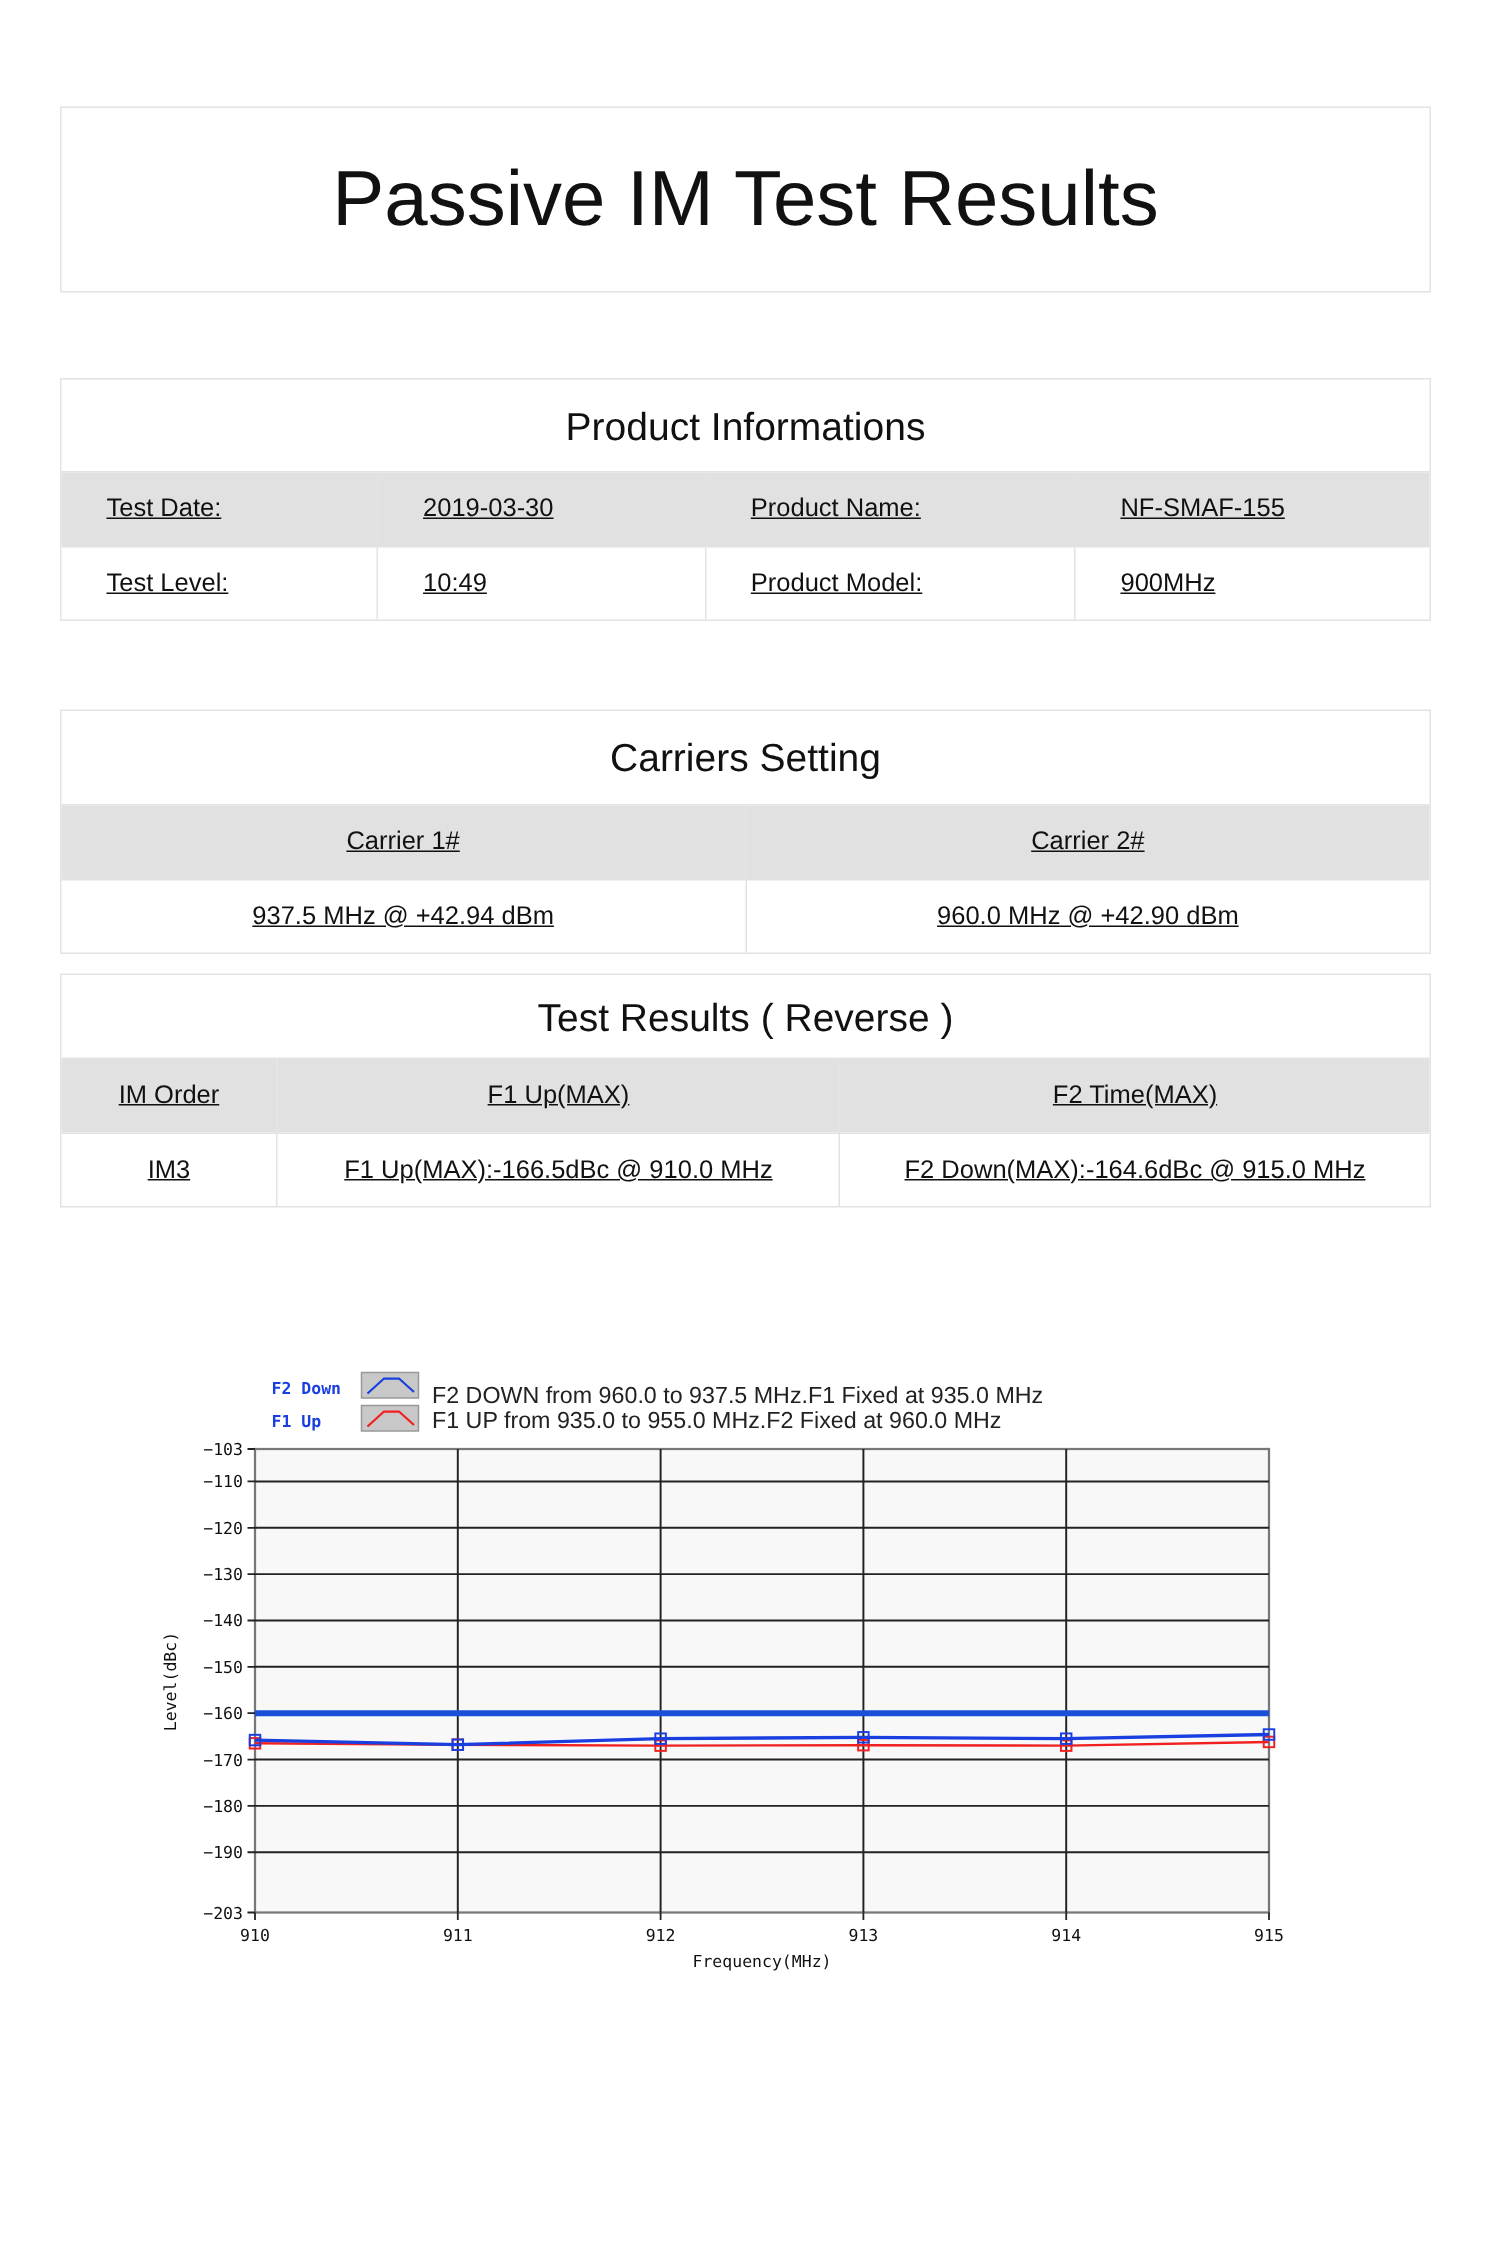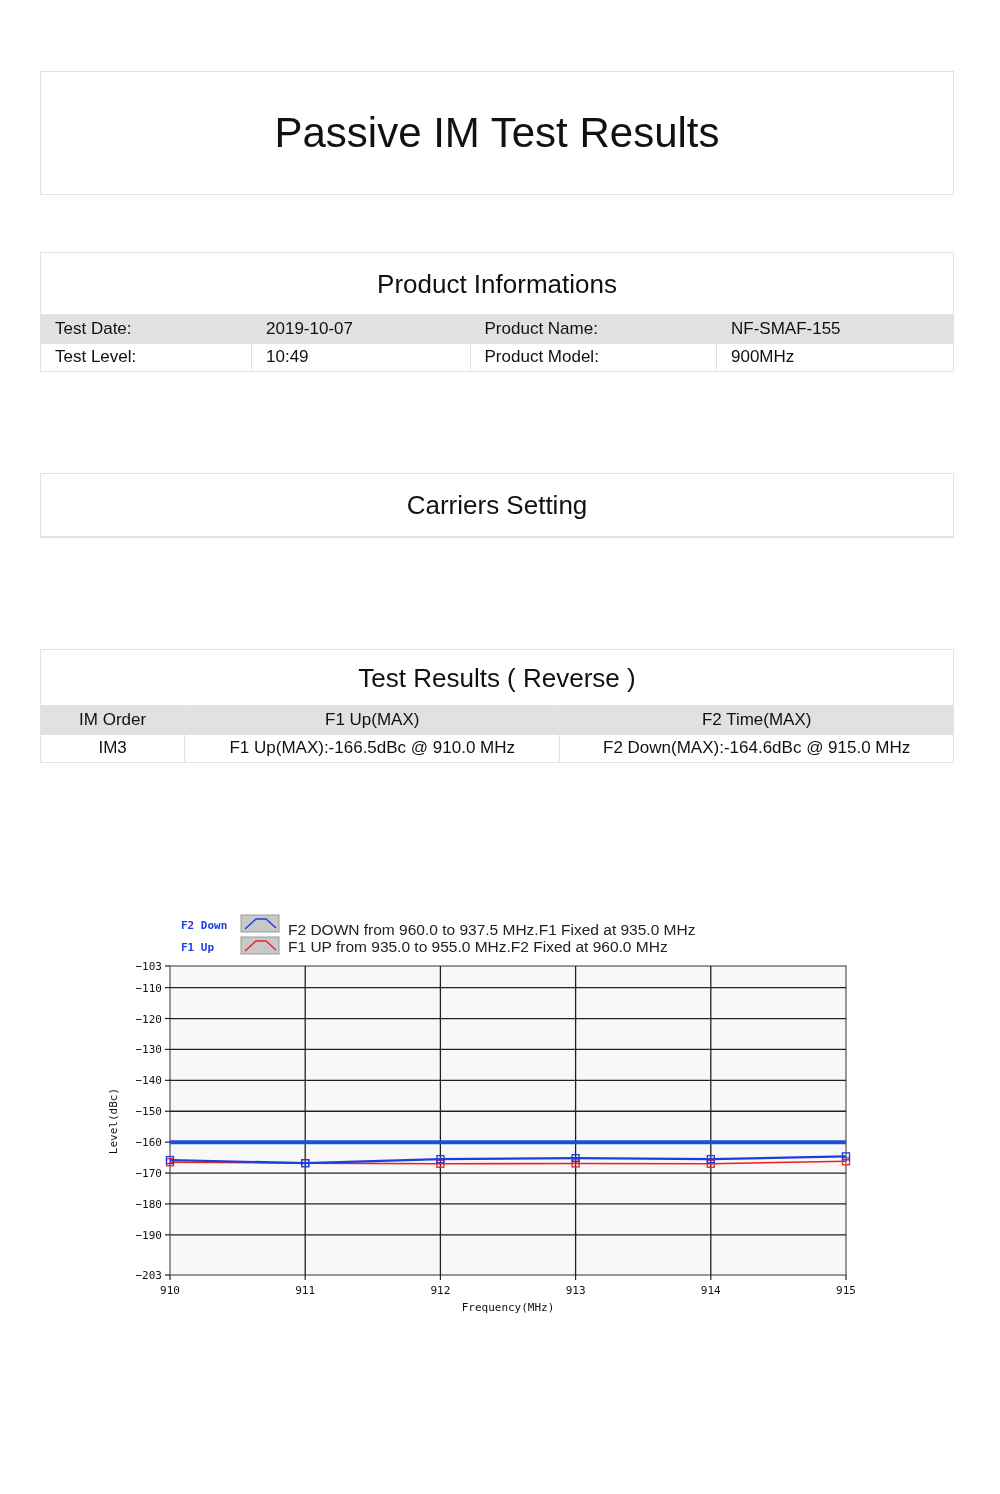--- a/index.html
+++ b/index.html
@@ -1,22 +1,22 @@
 <!DOCTYPE html>
 <html><head>
 <meta charset="utf-8">
 <style>
   html, body { margin: 0; padding: 0; background: #ffffff; }
   body { width: 1000px; height: 1494px; position: relative; font-family: "Liberation Sans", sans-serif; color: #111; overflow: hidden; }
   .box { position: absolute; left: 40px; width: 914px; border: 1px solid #e3e3e3; background: #fff; box-sizing: border-box; }
   .title-box { top: 71px; height: 124px; display: flex; align-items: center; justify-content: center; }
-  .title-box h1 { margin: 0; font-weight: normal; font-size: 42px; letter-spacing: 0px; }
+  .title-box h1 { margin: 0; font-weight: normal; font-size: 52px; letter-spacing: 0px; }
   .section-title { text-align: center; font-size: 26px; border-bottom: 1px solid #e3e3e3; }
   table { border-collapse: collapse; width: 100%; font-size: 17px; }
-  td { border: 1px solid #e3e3e3; height: 28px; padding: 0 14px; box-sizing: border-box; }
+  td { border: 1px solid #e3e3e3; height: 49px; padding: 0 30px; box-sizing: border-box; text-decoration: underline; }
   tr:first-child td { border-top: none; }
   tr:last-child td { border-bottom: none; }
   td:first-child { border-left: none; }
   td:last-child { border-right: none; }
   tr.gray td { background: #e1e1e1; }
   .center td { text-align: center; }
   #info { top: 252px; }
   #info .section-title { height: 61px; line-height: 62px; }
   #carriers { top: 473px; }
   #carriers .section-title { height: 62px; line-height: 62px; text-align: center; }
@@ -37,36 +37,52 @@
   <table>
     <colgroup>
         <col style="width:211px">
         <col style="width:219px">
         <col style="width:247px">
         <col style="width:237px">
       </colgroup>
     <tbody>
         <tr class="gray">
       <td>Test Date:</td>
-      <td>2019-10-07</td>
+      <td>2019-03-30</td>
       <td>Product Name:</td>
       <td>NF-SMAF-155</td>
     </tr>
     <tr>
       <td>Test Level:</td>
       <td>10:49</td>
       <td>Product Model:</td>
       <td>900MHz</td>
     </tr>
   </tbody>
     </table>
 </div>
 
 <div class="box" id="carriers">
   <div class="section-title">Carriers Setting</div>
+  <table class="center">
+    <colgroup>
+        <col style="width:457px">
+        <col style="width:457px">
+      </colgroup>
+    <tbody>
+        <tr class="gray center">
+      <td>Carrier 1#</td>
+      <td>Carrier 2#</td>
+    </tr>
+    <tr class="center">
+      <td>937.5 MHz @ +42.94 dBm</td>
+      <td>960.0 MHz @ +42.90 dBm</td>
+    </tr>
+  </tbody>
+    </table>
 </div>
 
 <div class="box" id="results">
   <div class="section-title">Test Results ( Reverse )</div>
   <table class="center">
     <colgroup>
         <col style="width:144px">
         <col style="width:376px">
         <col style="width:394px">
       </colgroup>

